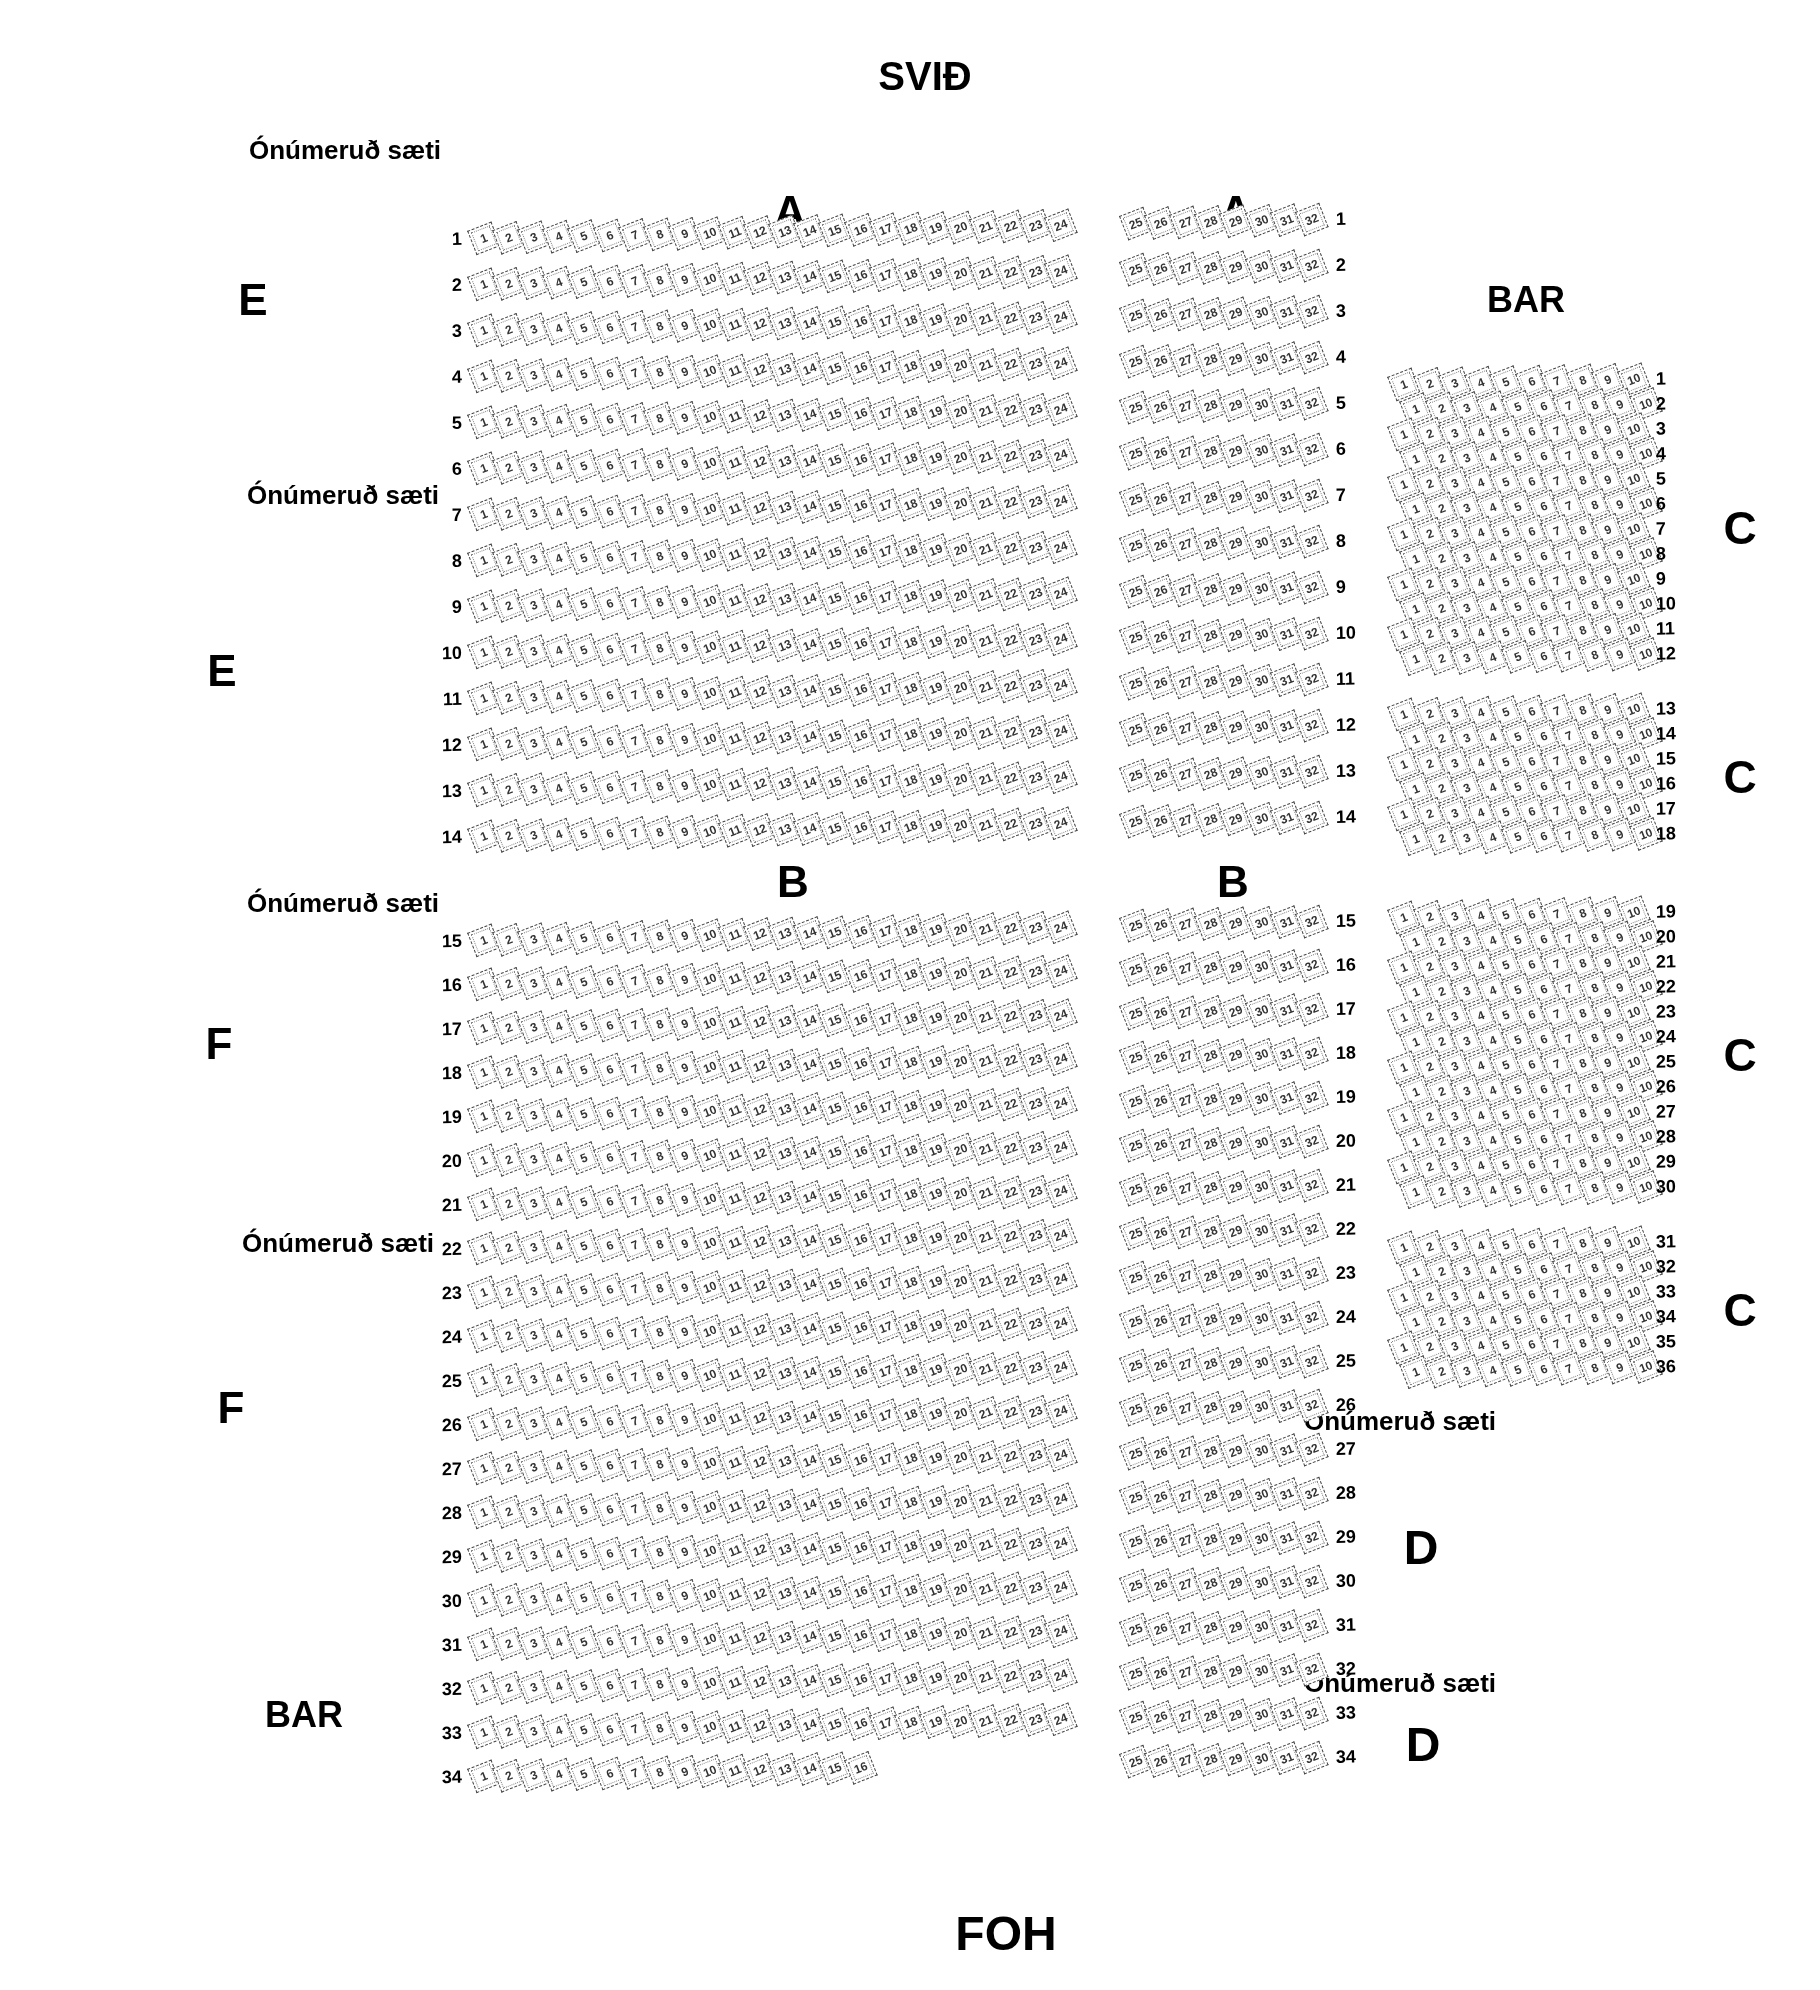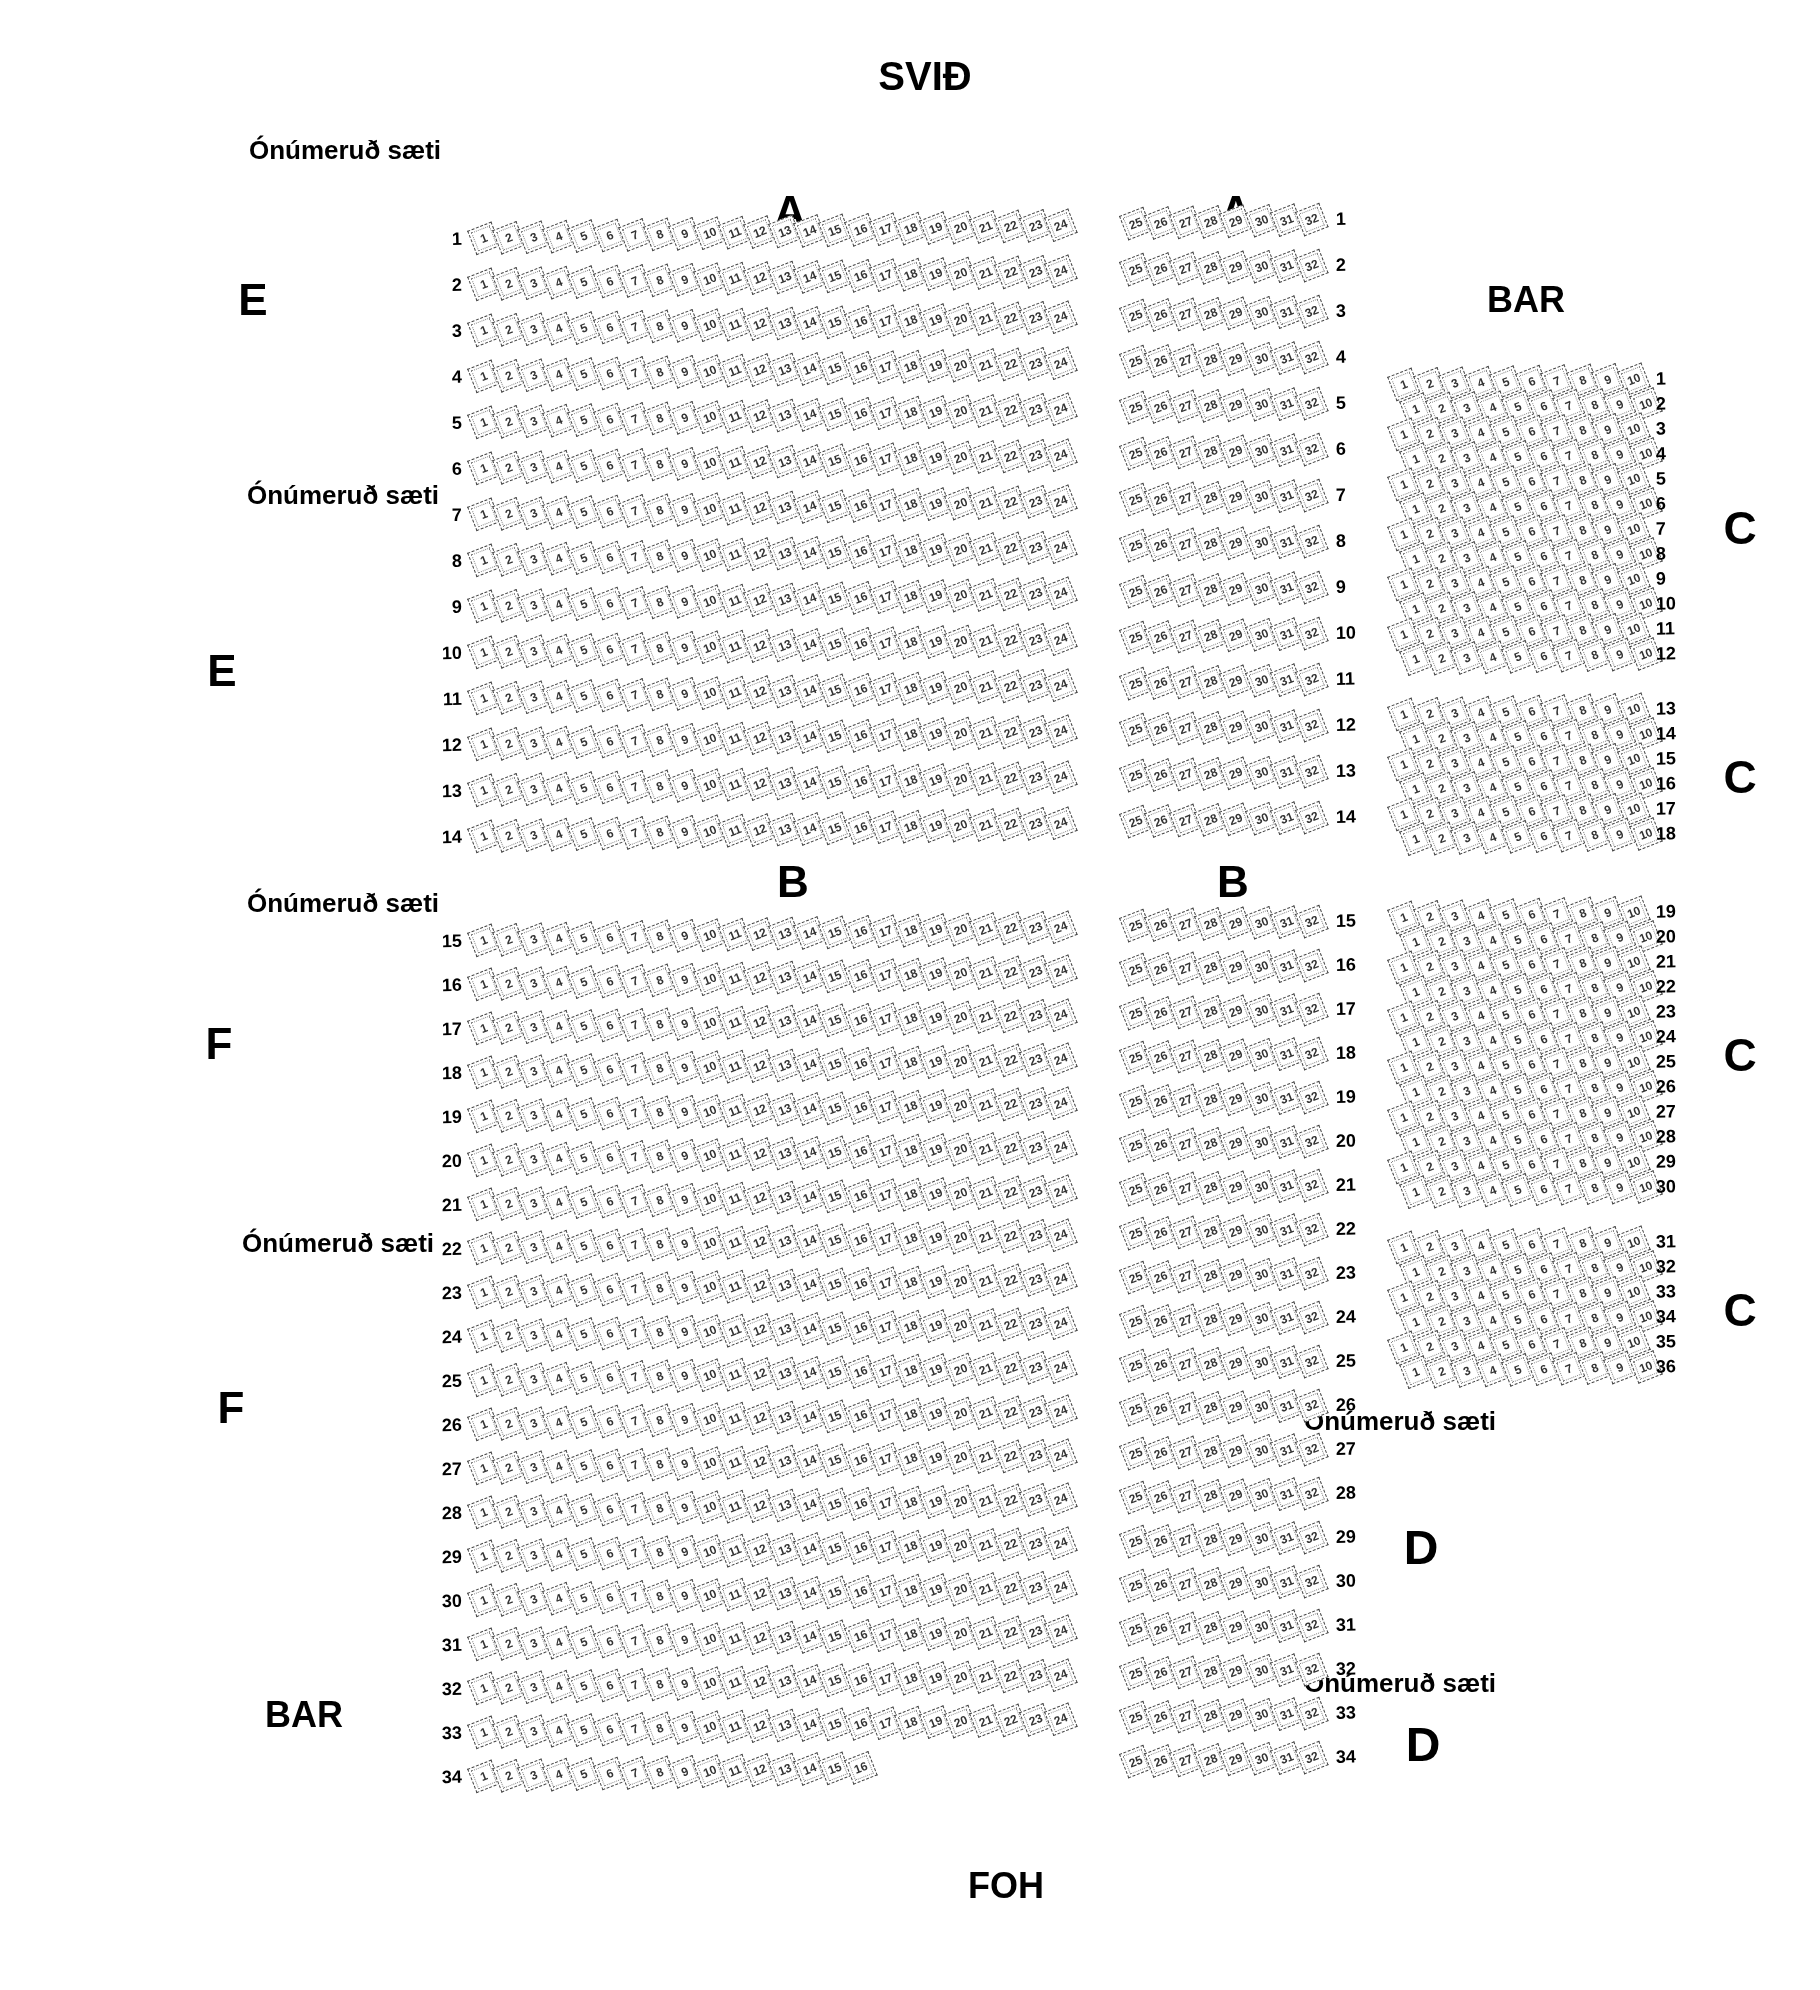--- a/index.html
+++ b/index.html
@@ -48,21 +48,21 @@
 <div class="lbl" style="left:1421px;top:1548px;font-size:48px">D</div>
 <div class="lbl" style="left:1423px;top:1745px;font-size:48px">D</div>
 
 <div class="lbl" style="left:253px;top:300px;font-size:44px">E</div>
 <div class="lbl" style="left:222px;top:671px;font-size:44px">E</div>
 <div class="lbl" style="left:219px;top:1044px;font-size:44px">F</div>
 <div class="lbl" style="left:231px;top:1408px;font-size:44px">F</div>
 
 <div class="lbl" style="left:1526px;top:300px;font-size:36px">BAR</div>
 <div class="lbl" style="left:304px;top:1715px;font-size:36px">BAR</div>
-<div class="lbl" style="left:1006px;top:1886px;font-size:36px">FOH</div>
+<div class="lbl" style="left:1006px;top:1934px;font-size:48px">FOH</div>
 
 <div id="seat-map">
     <div class="seatrow" style="left: 412px; top: 227px; width: 970px;">
       <span class="rownum left">1</span>
       <span class="seat" style="left: 59px;">1</span>
       <span class="seat" style="left: 84.1px;">2</span>
       <span class="seat" style="left: 109.2px;">3</span>
       <span class="seat" style="left: 134.3px;">4</span>
       <span class="seat" style="left: 159.4px;">5</span>
       <span class="seat" style="left: 184.5px;">6</span>

